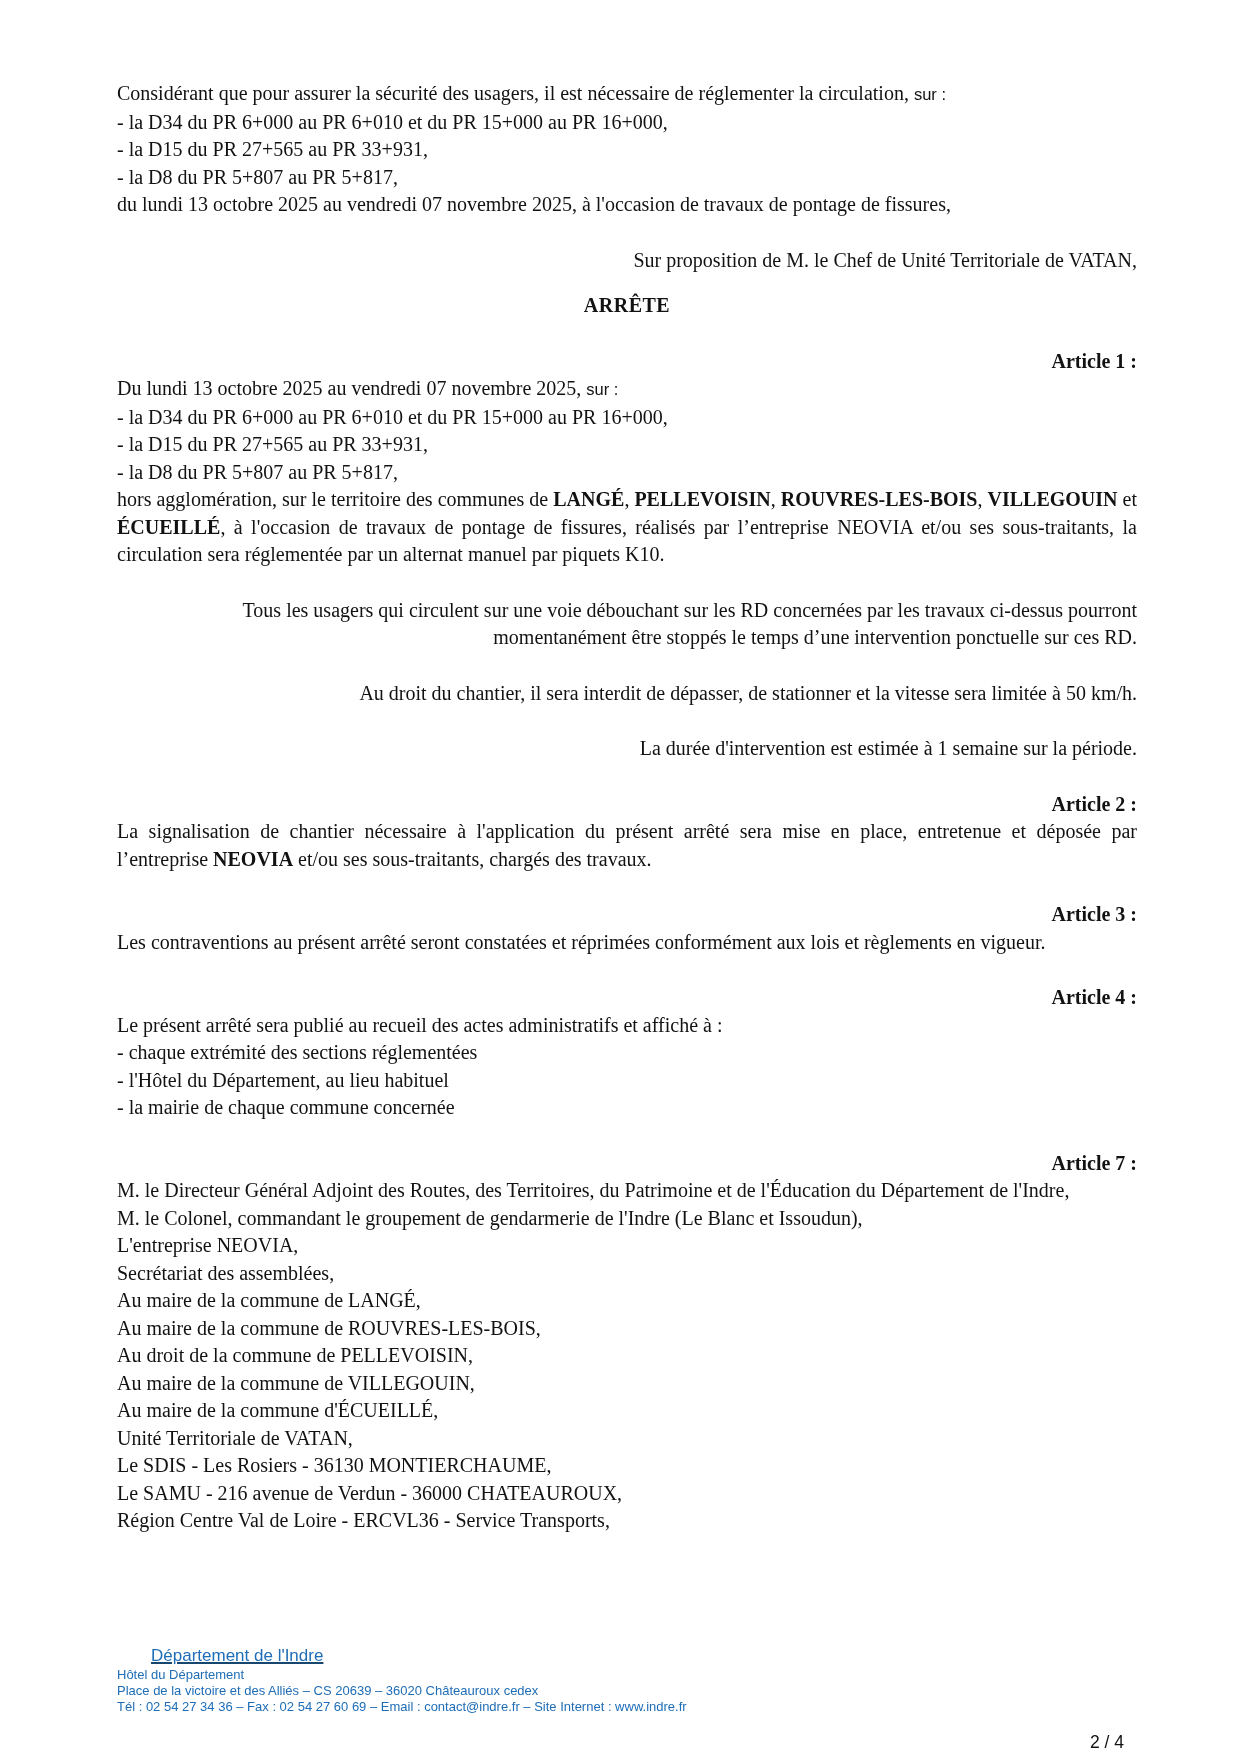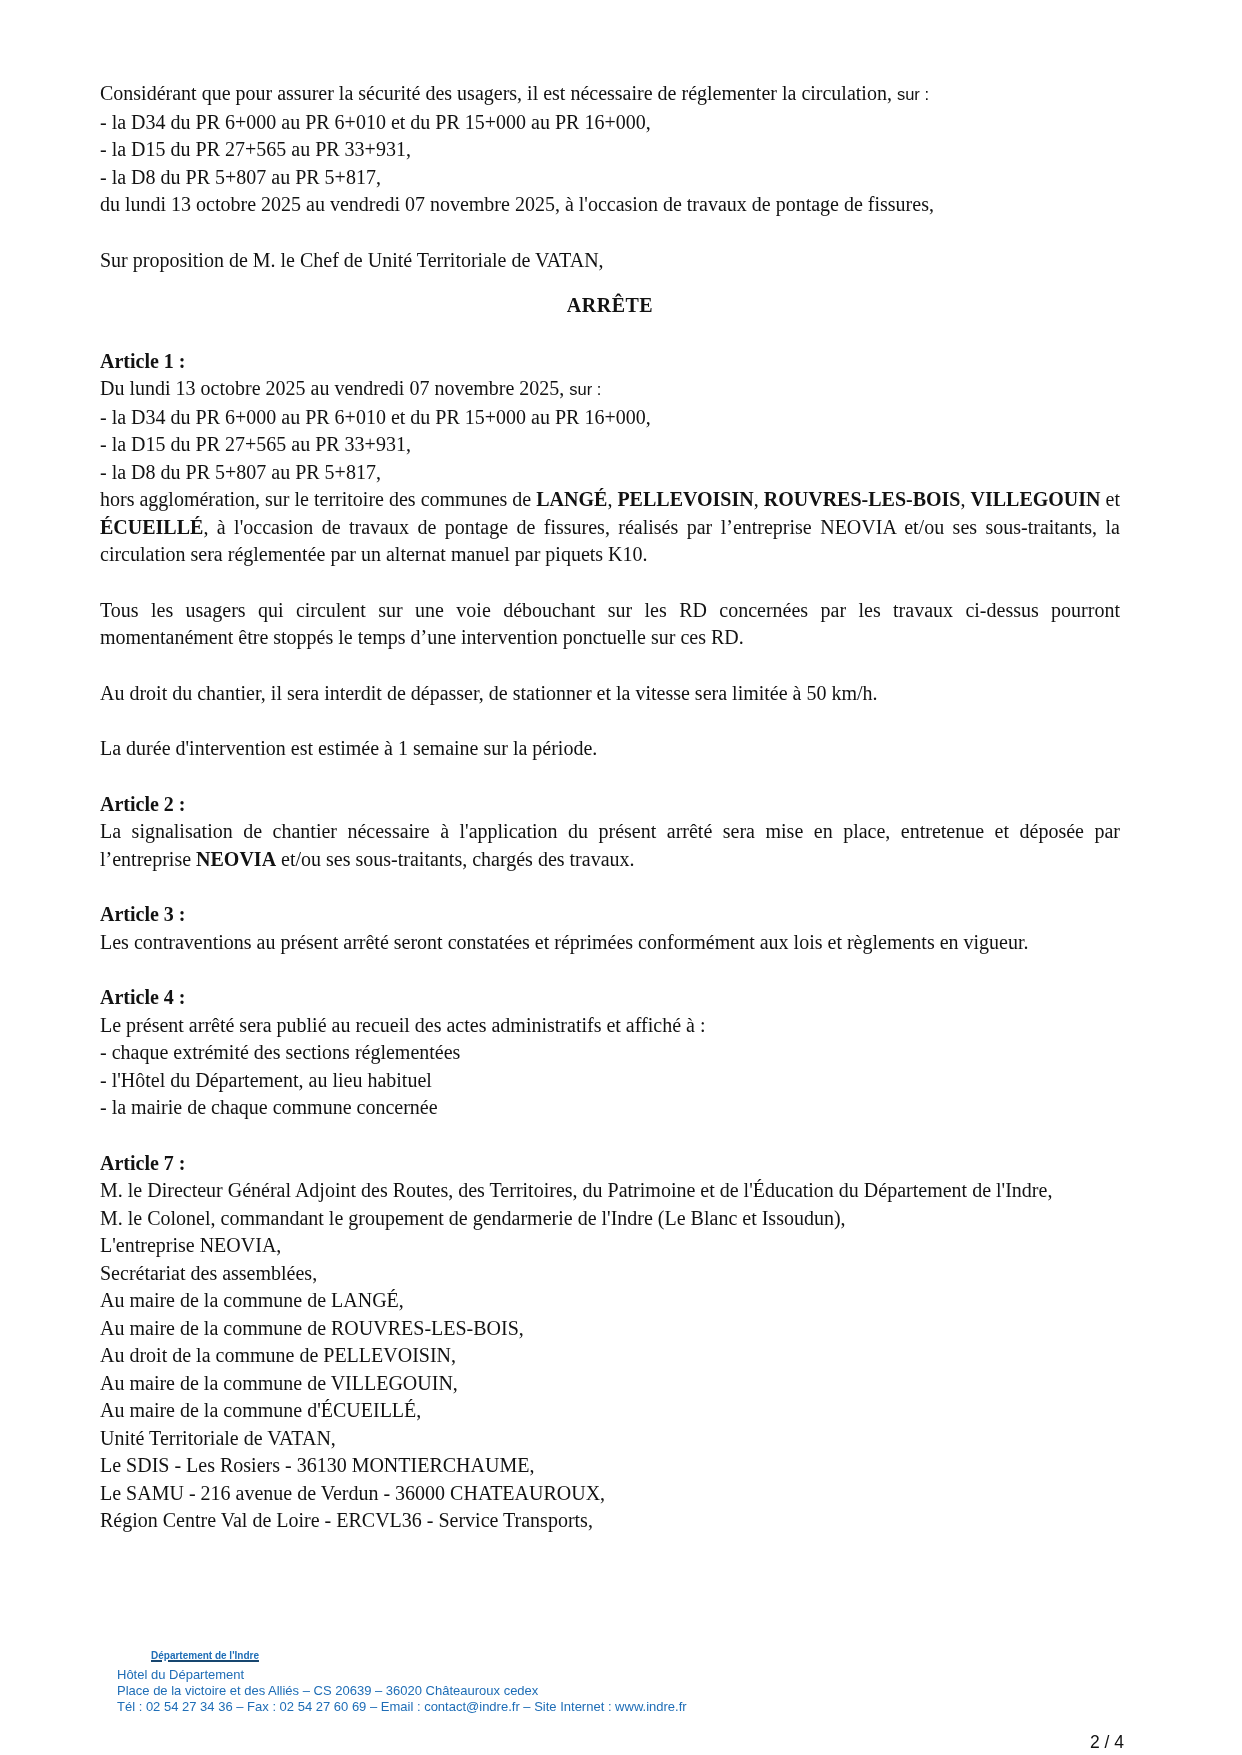--- a/index.html
+++ b/index.html
@@ -6,30 +6,30 @@
   body {
     width: 1242px; height: 1755px;
     background: #ffffff;
     position: relative;
     overflow: hidden;
     font-family: "Liberation Serif", serif;
     color: var(--text-black, #121212);
   }
   .content {
     position: absolute;
-    left: 100px; top: 0;
+    left: 117px; top: 0;
     width: 1020px;
     padding-top: 80px;
     font-size: 20px;
     line-height: 27.5px;
   }
   .content p, .content div.line, .content div.h { margin: 0; }
   .line { white-space: nowrap; }
   .just { text-align: justify; }
-  .gap { margin-top: 28px !important; }
+  .gap { margin-top: 28px !important; text-align: right; }
   .h { font-weight: bold; }
   .arrete {
     margin-top: 18px !important;
     text-align: center;
     font-weight: bold;
     letter-spacing: 0.5px;
   }
   .sans-suffix {
     font-family: "Liberation Sans", sans-serif;
     font-size: 16.5px;
@@ -37,22 +37,22 @@
   b { font-weight: bold; }
   .footer {
     position: absolute;
     left: 117px; top: 1648px;
     font-family: "Liberation Sans", sans-serif;
     font-size: 13px;
     line-height: 16px;
     color: var(--footer-blue, #1e6db6);
   }
   .footer .org {
-    font-weight: bold;
-    font-size: 10px;
+    font-weight: normal;
+    font-size: 17px;
     text-decoration: underline;
     text-decoration-color: var(--underline-navy, #17466f);
     text-decoration-thickness: 1.5px;
     margin-bottom: 3px;
     padding-left: 34px;
   }
   .pagenum {
     position: absolute;
     right: 118px; top: 1732px;
     font-family: "Liberation Sans", sans-serif;

